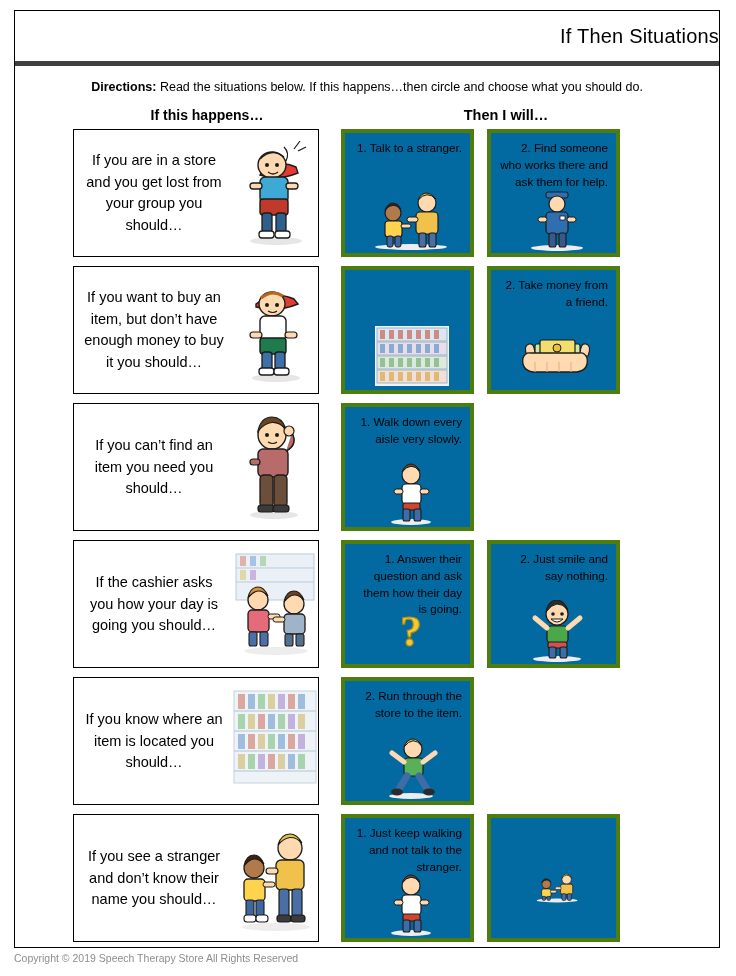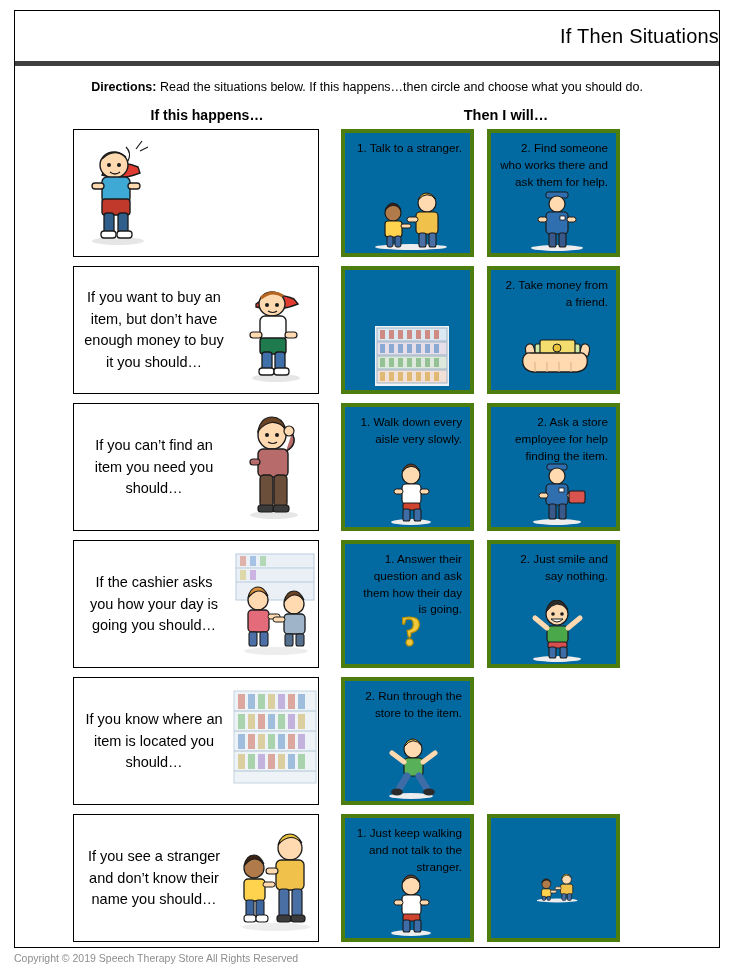--- a/index.html
+++ b/index.html
@@ -143,20 +143,21 @@
 
   <div class="colheads">
     <div class="colhead-left">If this happens…</div>
     <div class="colhead-right">Then I will…</div>
   </div>
 
   <div class="grid">
 
     <div class="row">
       <div class="if-card">
+        <div class="if-text">If you are in a store and you get lost from your group you should…</div>
         <div class="if-art">
           <svg viewBox="0 0 86 112" width="86" height="112">
             <ellipse cx="44" cy="104" rx="26" ry="4" fill="#e6e6e6"></ellipse>
             <path d="M30 34 q16 -12 34 -4 l2 6 q-20 8 -38 2z" fill="#e03c31" stroke="#1b1b1b" stroke-width="1.4"></path>
             <ellipse cx="40" cy="28" rx="14" ry="13" fill="#ffd9b0" stroke="#1b1b1b" stroke-width="1.4"></ellipse>
             <path d="M28 22 q12 -12 24 -2" fill="none" stroke="#1b1b1b" stroke-width="1.4"></path>
             <path d="M52 10 q6 6 2 14" fill="none" stroke="#1b1b1b" stroke-width="1.2"></path>
             <circle cx="35" cy="28" r="2" fill="#1b1b1b"></circle>
             <circle cx="45" cy="28" r="2" fill="#1b1b1b"></circle>
             <path d="M36 35 q5 4 10 0" fill="none" stroke="#1b1b1b" stroke-width="1.3"></path>
@@ -335,37 +336,20 @@
               <path d="M57 9 q9 -11 18 -1 q-4 -7 -9 -7 q-6 0 -9 8z" fill="#6b4423" stroke="#1b1b1b" stroke-width="1"></path>
               <rect x="57" y="21" width="19" height="20" rx="4" fill="#ffffff" stroke="#1b1b1b" stroke-width="1.2"></rect>
               <rect x="58" y="40" width="17" height="7" rx="2" fill="#d0452f" stroke="#1b1b1b" stroke-width="1.1"></rect>
               <rect x="58" y="46" width="7" height="12" rx="2" fill="#3d6ca6" stroke="#1b1b1b" stroke-width="1.1"></rect>
               <rect x="69" y="46" width="7" height="12" rx="2" fill="#3d6ca6" stroke="#1b1b1b" stroke-width="1.1"></rect>
               <rect x="49" y="26" width="9" height="5" rx="2.5" fill="#ffd9b0" stroke="#1b1b1b" stroke-width="1"></rect>
               <rect x="75" y="26" width="9" height="5" rx="2.5" fill="#ffd9b0" stroke="#1b1b1b" stroke-width="1"></rect>
             </svg>
           </div>
         </div>
-        <div class="then-card">
-          <div class="then-text">2. Ask a store employee for help finding the item.</div>
-          <div class="then-art">
-            <svg viewBox="0 0 133 62" width="133" height="62">
-              <ellipse cx="66" cy="59" rx="24" ry="3" fill="#ededed"></ellipse>
-              <rect x="56" y="1" width="20" height="6" rx="2" fill="#2f6fb0" stroke="#1b1b1b" stroke-width="1"></rect>
-              <circle cx="66" cy="13" r="8" fill="#ffd9b0" stroke="#1b1b1b" stroke-width="1.2"></circle>
-              <rect x="55" y="21" width="22" height="21" rx="4" fill="#2f6fb0" stroke="#1b1b1b" stroke-width="1.2"></rect>
-              <rect x="68" y="25" width="5" height="4" fill="#ffffff" stroke="#1b1b1b" stroke-width="0.8"></rect>
-              <rect x="58" y="41" width="7" height="15" rx="2" fill="#39598a" stroke="#1b1b1b" stroke-width="1.1"></rect>
-              <rect x="68" y="41" width="7" height="15" rx="2" fill="#39598a" stroke="#1b1b1b" stroke-width="1.1"></rect>
-              <rect x="48" y="30" width="9" height="5" rx="2.5" fill="#ffd9b0" stroke="#1b1b1b" stroke-width="1"></rect>
-              <rect x="76" y="30" width="9" height="5" rx="2.5" fill="#ffd9b0" stroke="#1b1b1b" stroke-width="1"></rect>
-              <rect x="78" y="28" width="16" height="12" rx="2" fill="#d9534f" stroke="#1b1b1b" stroke-width="1.1"></rect>
-            </svg>
-          </div>
-        </div>
       </div>
     </div>
 
     <div class="row">
       <div class="if-card">
         <div class="if-text">If the cashier asks you how your day is going you should…</div>
         <div class="if-art">
           <svg viewBox="0 0 86 112" width="86" height="112">
             <rect x="4" y="6" width="78" height="46" fill="#eaf0f6" stroke="#b9cbdc" stroke-width="1"></rect>
             <g stroke="#b9cbdc" stroke-width="1">

